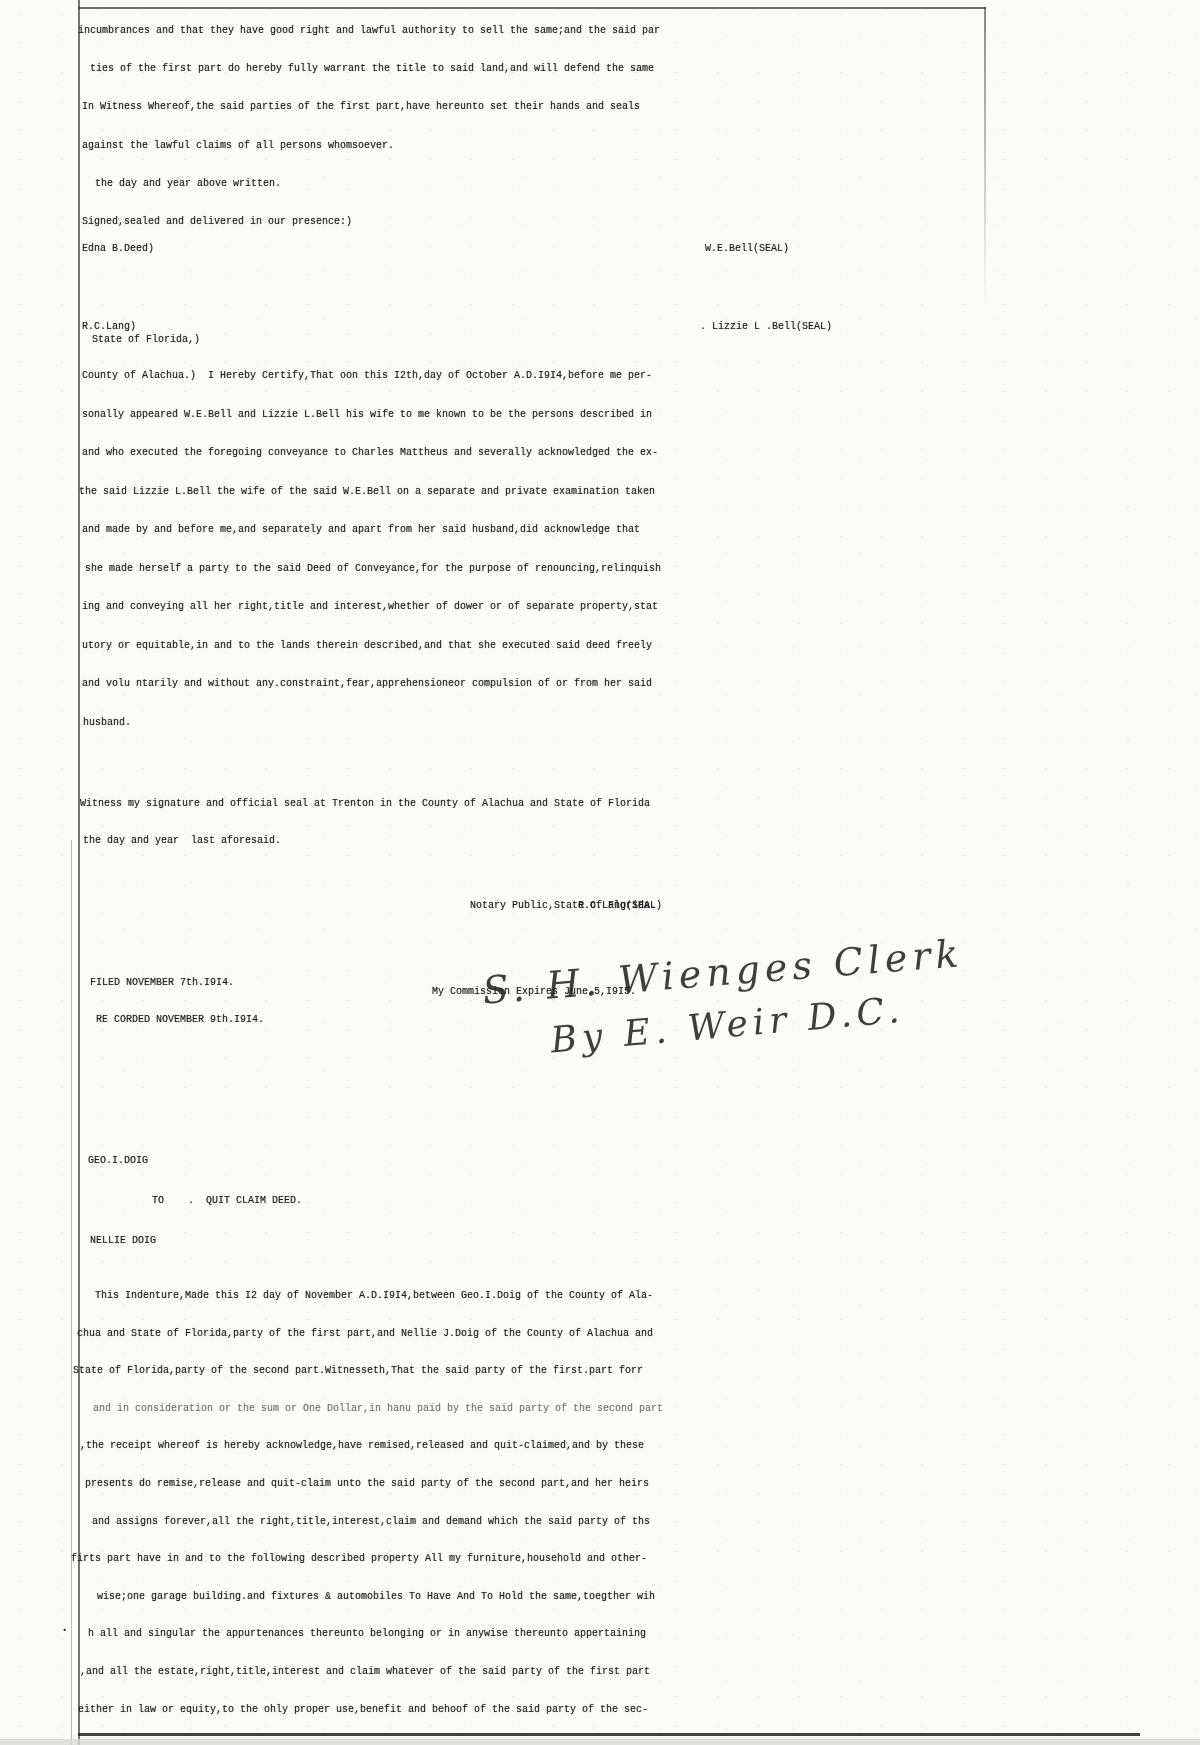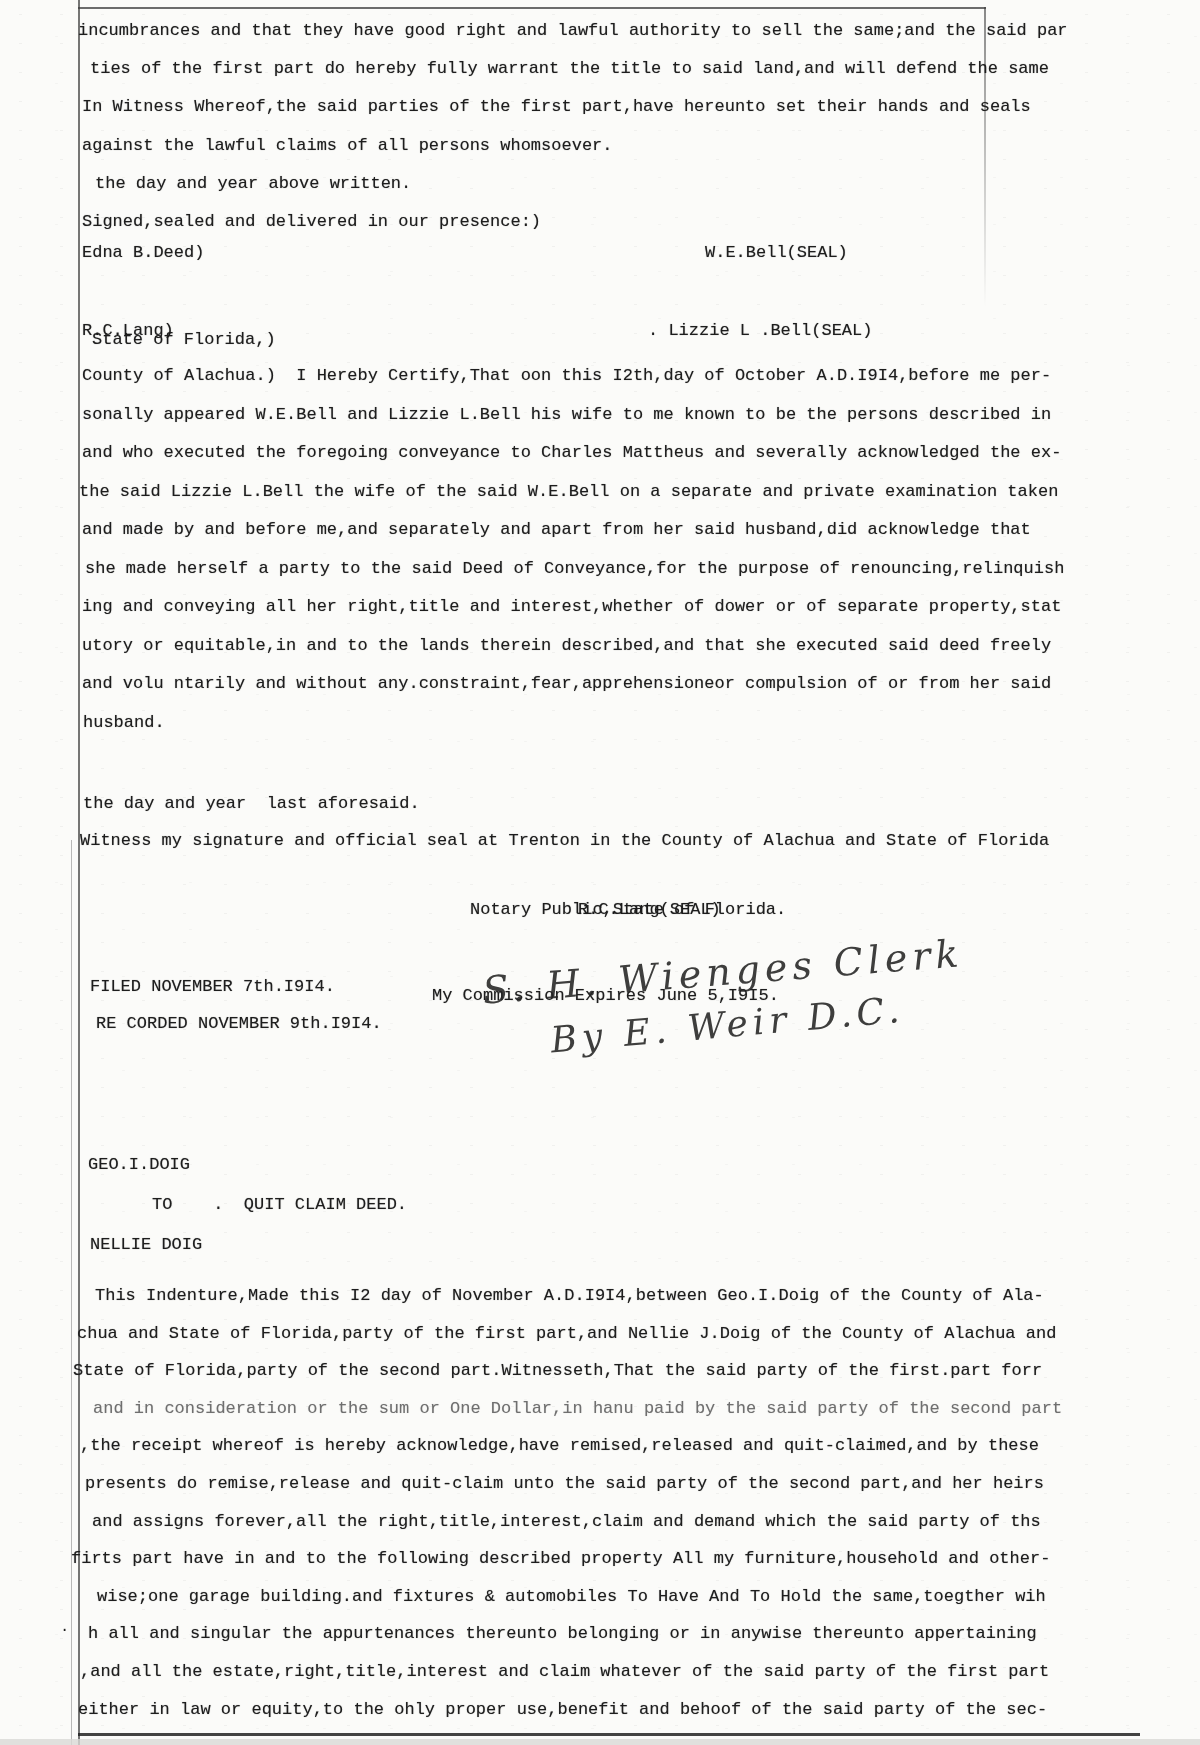--- a/index.html
+++ b/index.html
@@ -15,21 +15,21 @@
     background-position:0 0, 23px 13px;
     overflow:hidden;
     font-family:"Liberation Mono","DejaVu Sans Mono",monospace;
     color:#1d1d1d;
   }
   .rule{position:absolute;background:#3c3c3c;}
   .sec{position:absolute;left:85px;width:920px;}
   .ln{
     display:block;
     white-space:pre;
-    font-size:17px;
+    font-size:10px;
     color:#1d1d1d;
     text-shadow:0 0 1px rgba(10,10,10,0.45);
   }
   .faded{color:#6f6f6f;text-shadow:0 0 1px rgba(90,90,90,0.3);}
   .two-col{position:relative;height:39px;}
   .two-col .right{position:absolute;top:0;}
   .script{
     position:absolute;
     font-family:"DejaVu Serif","Liberation Serif",serif;
     font-style:italic;
@@ -60,43 +60,43 @@
     <span class="ln" style="margin-left:10px;">the day and year above written.</span>
     <span class="ln" style="margin-left:-3px;">Signed,sealed and delivered in our presence:)</span>
   </div>
 
   <div class="sec two-col" style="top:243px;">
     <span class="ln" style="margin-left:-3px;">Edna B.Deed)</span>
     <span class="ln right" style="left:620px;">W.E.Bell(SEAL)</span>
   </div>
   <div class="sec two-col" style="top:282px;">
     <span class="ln" style="margin-left:-3px;">R.C.Lang)</span>
-    <span class="ln right" style="left:563px;">. Lizzie L .Bell(SEAL)</span>
+    <span class="ln right" style="left:615px;">. Lizzie L .Bell(SEAL)</span>
   </div>
 
   <div class="sec" style="top:322px;line-height:35px;">
     <span class="ln" style="margin-left:7px;">State of Florida,)</span>
   </div>
 
   <div class="sec" style="top:357px;line-height:38.5px;">
     <span class="ln" style="margin-left:-3px;">County of Alachua.)  I Hereby Certify,That oon this I2th,day of October A.D.I9I4,before me per-</span>
     <span class="ln" style="margin-left:-3px;">sonally appeared W.E.Bell and Lizzie L.Bell his wife to me known to be the persons described in</span>
     <span class="ln" style="margin-left:-3px;">and who executed the foregoing conveyance to Charles Mattheus and severally acknowledged the ex-</span>
     <span class="ln" style="margin-left:-6px;">the said Lizzie L.Bell the wife of the said W.E.Bell on a separate and private examination taken</span>
     <span class="ln" style="margin-left:-3px;">and made by and before me,and separately and apart from her said husband,did acknowledge that</span>
     <span class="ln" style="margin-left:0px;">she made herself a party to the said Deed of Conveyance,for the purpose of renouncing,relinquish</span>
     <span class="ln" style="margin-left:-3px;">ing and conveying all her right,title and interest,whether of dower or of separate property,stat</span>
     <span class="ln" style="margin-left:-3px;">utory or equitable,in and to the lands therein described,and that she executed said deed freely</span>
     <span class="ln" style="margin-left:-3px;">and volu ntarily and without any.constraint,fear,apprehensioneor compulsion of or from her said</span>
     <span class="ln" style="margin-left:-2px;">husband.</span>
   </div>
 
   <div class="sec" style="top:785px;line-height:37px;">
+    <span class="ln" style="margin-left:-5px;">Witness my signature and official seal at Trenton in the County of Alachua and State of Florida</span>
     <span class="ln" style="margin-left:-2px;">the day and year  last aforesaid.</span>
-    <span class="ln" style="margin-left:-5px;">Witness my signature and official seal at Trenton in the County of Alachua and State of Florida</span>
   </div>
 
   <div>
     <span class="ln" style="position:absolute;left:578px;top:900px;">R.C.Lang(SEAL)</span>
     <span class="ln" style="position:absolute;left:470px;top:900px;">Notary Public,State of Florida.</span>
     <span class="ln" style="position:absolute;left:432px;top:986px;">My Commission Expires June 5,I9I5.</span>
   </div>
 
   <div>
     <span class="ln" style="position:absolute;left:90px;top:977px;">FILED NOVEMBER 7th.I9I4.</span>

